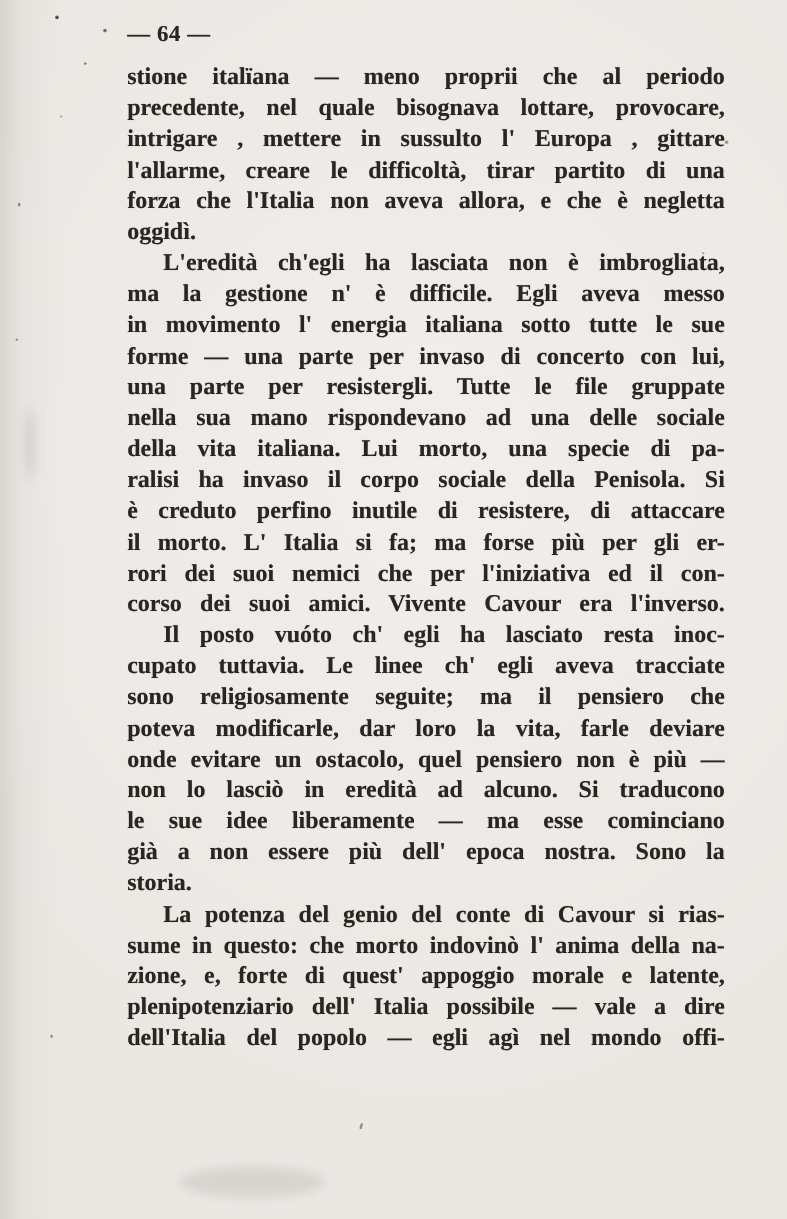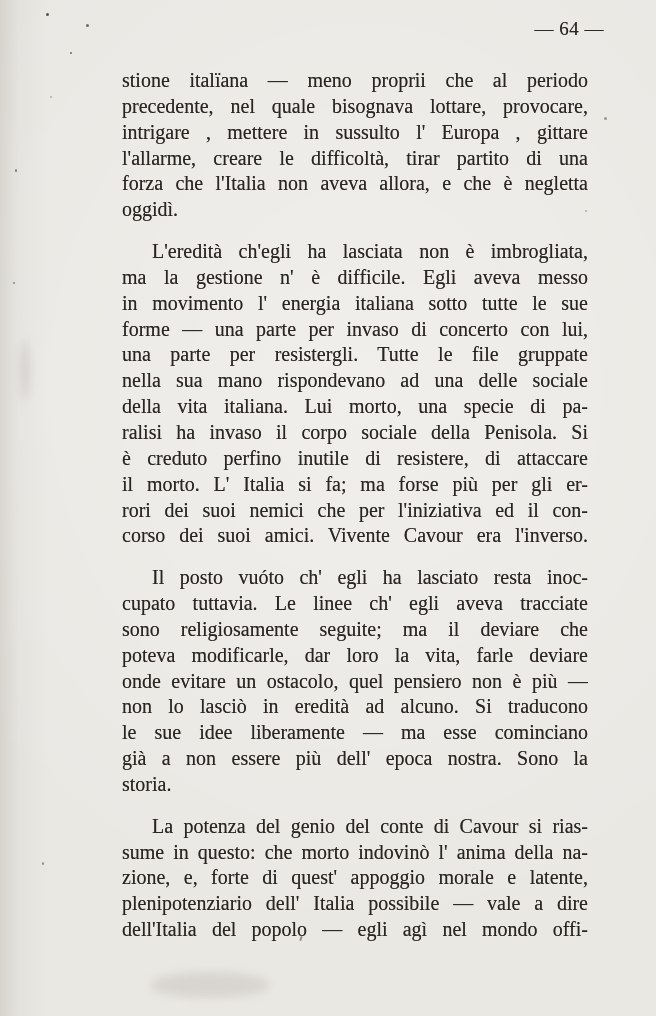--- a/index.html
+++ b/index.html
@@ -8,29 +8,29 @@
     width:656px;height:1016px;overflow:hidden;
     background:
       radial-gradient(120% 90% at 55% 38%, rgba(255,255,255,0.30), rgba(255,255,255,0) 62%),
       linear-gradient(90deg, #d6d3cd 0px, #e4e2dd 18px, var(--paper,#eae8e3) 48px),
       var(--paper,#eae8e3);
     font-family:"Liberation Serif","DejaVu Serif",serif;
     color:var(--ink,#2a2520);
   }
   .header{
     position:absolute;left:106px;top:18px;width:498px;
-    text-align:right;font-size:19px;font-weight:400;letter-spacing:0.5px;
+    text-align:left;font-size:19px;font-weight:700;letter-spacing:0.5px;
     text-shadow:0 0 0.6px rgba(42,37,32,0.5);
   }
   .body{
     position:absolute;left:106px;top:52px;width:498px;
     font-size:20px;line-height:25.85px;
     text-shadow:0 0 0.6px rgba(42,37,32,0.55);
   }
-  .para{margin:16px;padding:0;}
+  .para{margin:0;padding:0;font-weight:bold;}
   .line{
     text-align:justify;
     text-align-last:justify;
     height:25.85px;overflow:hidden;
     white-space:normal;
   }
   .line.indent{text-indent:30px;}
   .line.end{text-align-last:left;}
   .speck{position:absolute;background:#3a352f;border-radius:50%;}
   .tick{position:absolute;background:#4a443d;width:2px;height:5px;border-radius:1px;transform:rotate(18deg);}
@@ -65,21 +65,21 @@
       <div class="line">ralisi ha invaso il corpo sociale della Penisola. Si</div>
       <div class="line">è creduto perfino inutile di resistere, di attaccare</div>
       <div class="line">il morto. L' Italia si fa; ma forse più per gli er-</div>
       <div class="line">rori dei suoi nemici che per l'iniziativa ed il con-</div>
       <div class="line">corso dei suoi amici. Vivente Cavour era l'inverso.</div>
     </div>
 
     <div class="para">
       <div class="line indent">Il posto vuóto ch' egli ha lasciato resta inoc-</div>
       <div class="line">cupato tuttavia. Le linee ch' egli aveva tracciate</div>
-      <div class="line">sono religiosamente seguite; ma il deviare che</div>
+      <div class="line">sono religiosamente seguite; ma il pensiero che</div>
       <div class="line">poteva modificarle, dar loro la vita, farle deviare</div>
       <div class="line">onde evitare un ostacolo, quel pensiero non è più —</div>
       <div class="line">non lo lasciò in eredità ad alcuno. Si traducono</div>
       <div class="line">le sue idee liberamente — ma esse cominciano</div>
       <div class="line">già a non essere più dell' epoca nostra. Sono la</div>
       <div class="line end">storia.</div>
     </div>
 
     <div class="para">
       <div class="line indent">La potenza del genio del conte di Cavour si rias-</div>

